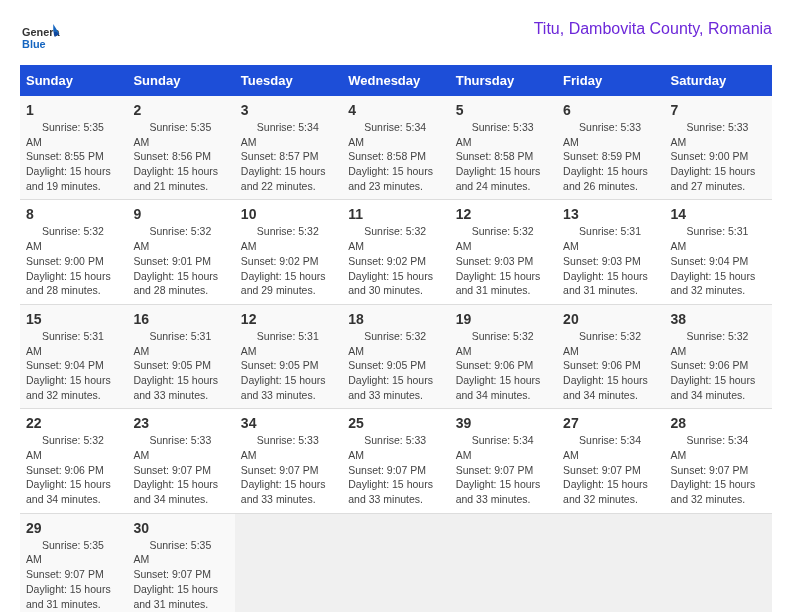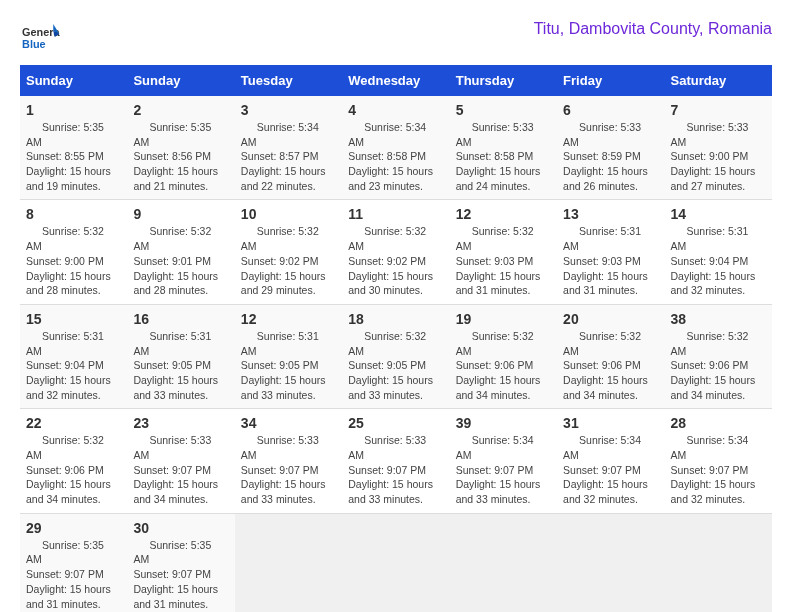--- a/index.html
+++ b/index.html
@@ -216,21 +216,21 @@
   </td>
         <td>
     <span class="day-num">25</span>
     <span class="day-info">Sunrise: 5:33 AM<br>Sunset: 9:07 PM<br>Daylight: 15 hours and 33 minutes.</span>
   </td>
         <td>
     <span class="day-num">39</span>
     <span class="day-info">Sunrise: 5:34 AM<br>Sunset: 9:07 PM<br>Daylight: 15 hours and 33 minutes.</span>
   </td>
         <td>
-    <span class="day-num">31</span>
+    <span class="day-num">27</span>
     <span class="day-info">Sunrise: 5:34 AM<br>Sunset: 9:07 PM<br>Daylight: 15 hours and 32 minutes.</span>
   </td>
         <td>
     <span class="day-num">28</span>
     <span class="day-info">Sunrise: 5:34 AM<br>Sunset: 9:07 PM<br>Daylight: 15 hours and 32 minutes.</span>
   </td>
       </tr>
       <tr>
         <td>
     <span class="day-num">29</span>

